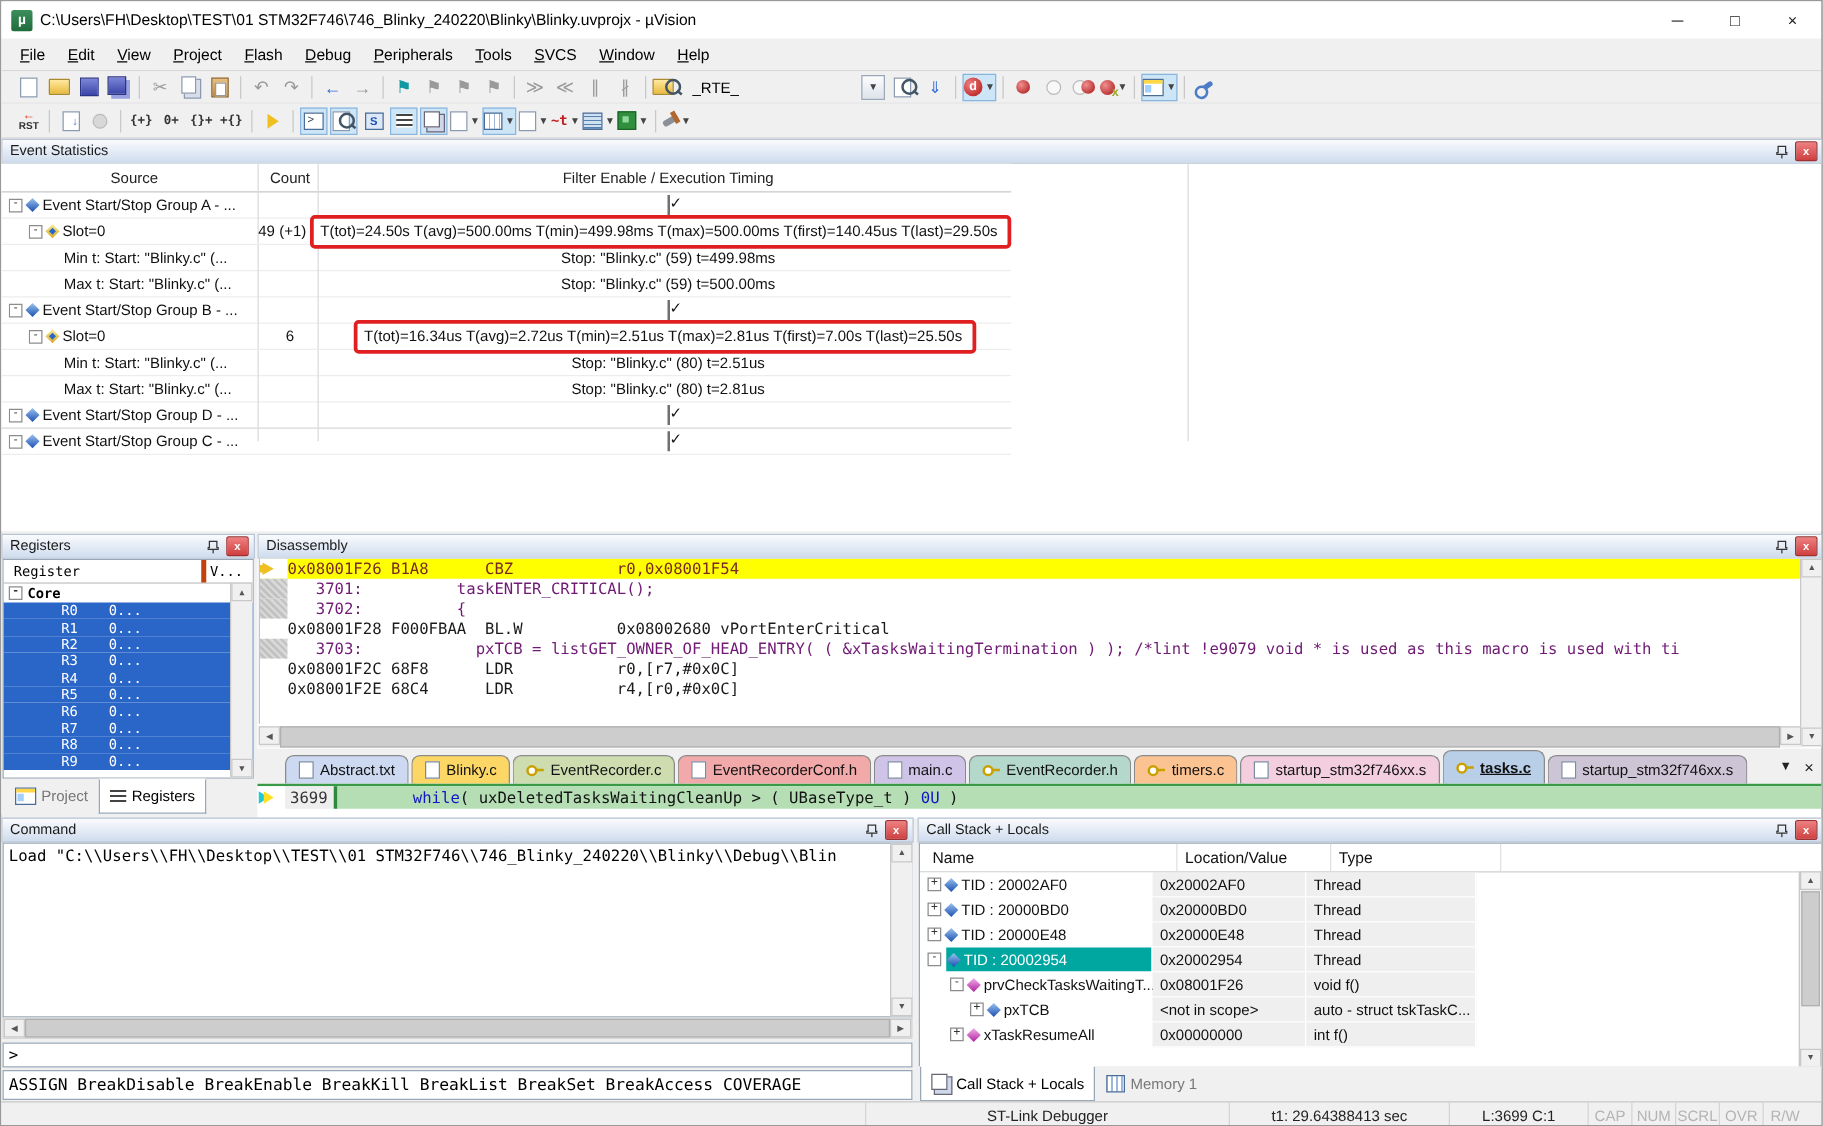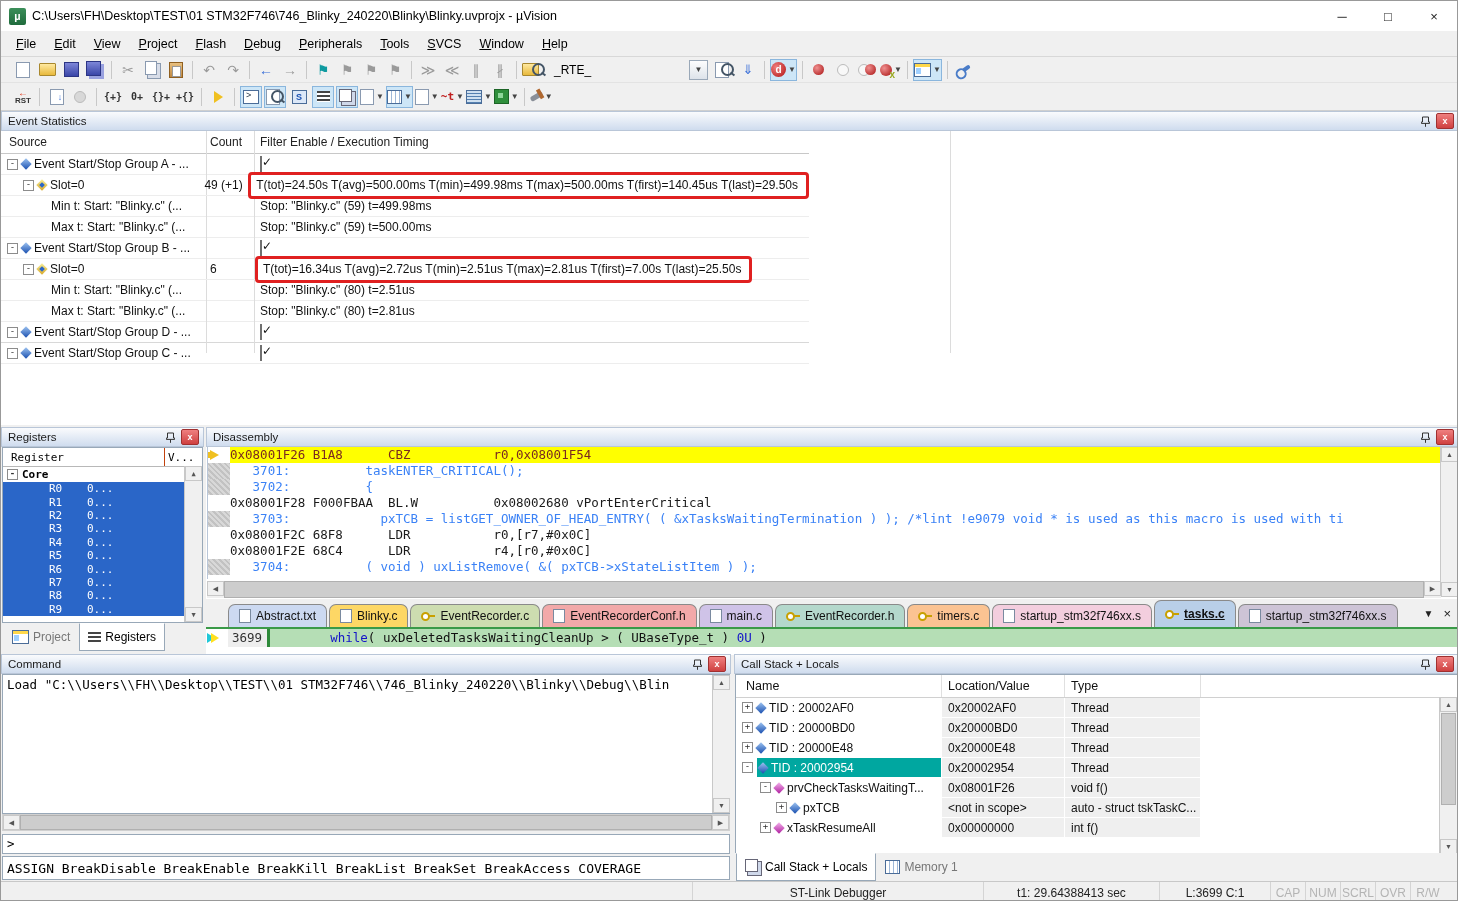--- a/index.html
+++ b/index.html
@@ -64,21 +64,21 @@
   .i-hammer::after{content:"";position:absolute;left:9px;top:-3px;width:4px;height:10px;background:#b06830;}
   #rte-combo{display:inline-flex;align-items:center;width:158px;height:20px;margin:0 4px;font-size:12px;color:#000;}
   #rte-combo .val{flex:1;padding-left:4px;}
   #rte-combo .cbtn{width:17px;height:18px;border:1px solid #9aa8b8;background:linear-gradient(#fdfdfd,#dde3ea);display:flex;align-items:center;justify-content:center;font-size:8px;color:#444;}
   
   .cap{height:20px;background:linear-gradient(#fafbfd,#cfdcee);border:1px solid #b9c6d8;display:flex;align-items:center;font-size:11.5px;color:#1a1a1a;padding:0 4px 0 6px;box-sizing:border-box;}
   .cap .sp{flex:1;}
   .pinbtn{width:16px;height:14px;display:flex;align-items:center;justify-content:center;margin-right:3px;}
   .closebtn{width:16px;height:14px;background:linear-gradient(#ef8080,#cf4040);border:1px solid #a03030;border-radius:2px;color:#fff;font-size:9px;font-weight:bold;display:flex;align-items:center;justify-content:center;line-height:1;}
   
-  #es-panel{position:absolute;left:0;top:110px;width:1458px;height:314px;background:#fff;}
+  #es-panel{position:absolute;left:0;top:110px;width:1458px;height:314px;background:#fff;text-align:center;}
   #es-table{position:absolute;left:0;top:20px;width:808px;}
   #es-head{display:flex;height:22px;border-bottom:1px solid #c8c8c8;font-size:12px;color:#222;align-items:center;background:#fff;}
   .es-c1{width:205px;padding-left:8px;box-sizing:border-box;}
   .es-c2{width:48px;padding-left:4px;box-sizing:border-box;}
   .es-c3{flex:1;padding-left:6px;box-sizing:border-box;}
   .es-row{display:flex;height:20px;align-items:center;font-size:12px;color:#111;border-bottom:1px solid #ededed;position:relative;}
   .vline{position:absolute;top:0;width:1px;background:#dcdcdc;}
   .tree{display:flex;align-items:center;gap:4px;overflow:hidden;white-space:nowrap;}
   .exp{width:9px;height:9px;border:1px solid #8c8c8c;background:#fff;font-size:9px;line-height:7px;text-align:center;color:#333;flex:0 0 auto;font-family:"DejaVu Sans Mono",monospace;}
   .exp.minus::before{content:"-";}
@@ -88,40 +88,40 @@
   .dia.mag{background:linear-gradient(135deg,#f2b0ea,#b020a0);}
   .dia.slot{background:linear-gradient(135deg,#f6ee9a,#d8a828);position:relative;}
   .dia.slot::after{content:"";position:absolute;left:2px;top:2px;width:4px;height:4px;background:#2a66c8;}
   .chk{width:13px;height:13px;background:#fff;border:1px solid #707070;position:relative;flex:0 0 auto;}
   .chk::before{content:"✓";position:absolute;left:1px;top:-2px;font-size:12px;color:#111;}
   .redbox{display:inline-flex;align-items:center;height:21px;border:3px solid #e02020;border-radius:4px;padding:0 8px 0 5px;margin-left:-5px;background:#fff;white-space:nowrap;}
   
   #reg-panel{position:absolute;left:0;top:426px;width:203px;height:224px;background:#f0f0f0;}
   #reg-body{position:absolute;left:1px;top:20px;right:1px;bottom:28px;background:#fff;border:1px solid #98a8b8;font-family:"DejaVu Sans Mono",monospace;font-size:11px;}
   #reg-colhead{display:flex;height:18px;border-bottom:1px solid #b8b8b8;align-items:center;background:#fff;color:#000;}
-  #reg-colhead .rc1{flex:1;padding-left:8px;border-right:1px solid #c2410c;height:100%;display:flex;align-items:center;}
+  #reg-colhead .rc1{flex:1;padding-left:8px;border-right:4px solid #c2410c;height:100%;display:flex;align-items:center;}
   #reg-colhead .rc2{width:34px;padding-left:3px;}
   .reg-row{display:flex;height:13.4px;align-items:center;color:#fff;background:#2a66c8;}
   .reg-row .rn{width:84px;padding-left:46px;box-sizing:border-box;}
   .reg-row .rv{flex:1;}
   #reg-core{display:flex;height:15px;align-items:center;background:#fff;color:#000;font-weight:bold;gap:4px;padding-left:4px;}
   #reg-scroll{position:absolute;right:0;top:18px;bottom:0;width:17px;background:#f0f0f0;border-left:1px solid #c8c8c8;}
   .sb-btn{height:15px;display:flex;align-items:center;justify-content:center;font-size:7px;color:#555;background:#f0f0f0;border:1px solid #c8c8c8;box-sizing:border-box;}
   .sb-btn.bot{position:absolute;bottom:0;left:0;right:0;}
   
   .btabs{position:absolute;left:0;bottom:0;height:28px;display:flex;align-items:stretch;padding-left:2px;background:#f0f0f0;font-size:12px;}
   .btab{display:flex;align-items:center;gap:4px;padding:0 8px;color:#777;border:1px solid transparent;}
   .btab.active{background:#fff;border:1px solid #98a8b8;border-top-color:#fff;color:#000;}
   
   #dis-panel{position:absolute;left:205px;top:426px;width:1253px;height:172px;background:#fff;}
   #dis-code{position:absolute;left:1px;top:20px;right:18px;height:132px;background:#fff;overflow:hidden;font-family:"DejaVu Sans Mono",monospace;font-size:12.5px;border-left:1px solid #b9c6d8;}
   .dl{display:flex;height:16px;line-height:16px;white-space:pre;}
   .dl .gut{width:22px;flex:0 0 auto;background:#fff;position:relative;}
   .dl.src .gut{background:repeating-linear-gradient(45deg,#d8d8d8 0 2px,#c2c2c2 2px 4px);}
-  .dl.src .txt{color:#3b82f6;}
+  .dl.src .txt{color:#701a75;}
   .dl.asm .txt{color:#1a1a1a;}
   .dl.cur{background:#ffff00;}
   .dl.cur .txt{color:#7a2a20;}
   .dl.cur .gut{background:#fff;}
   .curarrow{position:absolute;left:2px;top:3px;width:0;height:0;border-left:9px solid #f0c020;border-top:5px solid transparent;border-bottom:5px solid transparent;}
   .curarrow::before{content:"";position:absolute;left:-11px;top:-3px;width:5px;height:6px;background:#f0c020;}
   #dis-vscroll{position:absolute;right:1px;top:20px;width:17px;height:150px;background:#f0f0f0;border-left:1px solid #c8c8c8;}
   #dis-hscroll{position:absolute;left:1px;right:18px;bottom:1px;height:17px;background:#f0f0f0;display:flex;align-items:stretch;}
   .hthumb{background:#cdcdcd;border:1px solid #b0b0b0;}
   
@@ -153,21 +153,21 @@
   #cmd-cmds{position:absolute;left:1px;top:202px;width:728px;height:24px;background:#fff;border:1px solid #98a8b8;box-sizing:border-box;font-family:"DejaVu Sans Mono",monospace;font-size:13px;color:#000;display:flex;align-items:center;padding-left:4px;}
   
   #cs-panel{position:absolute;left:733px;top:653px;width:725px;height:227px;background:#f0f0f0;}
   #cs-body{position:absolute;left:1px;top:20px;right:1px;bottom:26px;background:#fff;border:1px solid #98a8b8;}
   #cs-colhead{display:flex;height:22px;align-items:center;font-size:12.5px;color:#111;border-bottom:1px solid #d0d0d0;}
   .cs-n{width:206px;padding-left:10px;box-sizing:border-box;border-right:1px solid #e0e0e0;height:100%;display:flex;align-items:center;}
   .cs-l{width:123px;padding-left:6px;box-sizing:border-box;border-right:1px solid #e0e0e0;height:100%;display:flex;align-items:center;}
   .cs-t{width:136px;padding-left:6px;box-sizing:border-box;border-right:1px solid #e0e0e0;height:100%;display:flex;align-items:center;}
   .cs-row{display:flex;height:20px;font-size:12px;color:#111;}
   .cs-row .cell{background:#efefef;border-right:1px solid #fff;border-bottom:1px solid #fff;display:flex;align-items:center;box-sizing:border-box;}
-  .cs-row .cname{width:206px;background:#fff;padding-left:6px;gap:4px;}
+  .cs-row .cname{width:186px;background:#fff;padding-left:6px;gap:4px;}
   .cs-row .cloc{width:123px;padding-left:6px;}
   .cs-row .ctype{width:136px;padding-left:6px;}
   .cs-row.sel .cname .selwrap{background:#00a7a0;color:#fff;flex:1;height:100%;display:flex;align-items:center;gap:4px;padding-left:2px;}
   #cs-vscroll{position:absolute;right:0;top:22px;bottom:0;width:17px;background:#f0f0f0;border-left:1px solid #c8c8c8;}
   #cs-vscroll .vthumb{position:absolute;left:1px;right:1px;top:16px;height:90px;background:#cdcdcd;border:1px solid #b0b0b0;}
   .ind1{width:14px;flex:0 0 auto;}
   .ind2{width:30px;flex:0 0 auto;}
   
   #statusbar{position:absolute;left:0;top:880px;width:1458px;height:21px;background:#f0f0f0;border-top:1px solid #c8c8c8;display:flex;align-items:center;font-size:12px;color:#222;}
   .st-sec{height:100%;display:flex;align-items:center;justify-content:center;border-left:1px solid #d4d4d4;}
@@ -584,21 +584,20 @@
       <span class="closebtn">x</span>
     </div>
     <div id="dis-code">
       <div class="dl asm cur"><span class="gut"><span class="curarrow"></span></span><span class="txt">0x08001F26 B1A8      CBZ           r0,0x08001F54</span></div>
       <div class="dl src"><span class="gut"></span><span class="txt">   3701:          taskENTER_CRITICAL();</span></div>
       <div class="dl src"><span class="gut"></span><span class="txt">   3702:          {</span></div>
       <div class="dl asm"><span class="gut"></span><span class="txt">0x08001F28 F000FBAA  BL.W          0x08002680 vPortEnterCritical</span></div>
       <div class="dl src"><span class="gut"></span><span class="txt">   3703:            pxTCB = listGET_OWNER_OF_HEAD_ENTRY( ( &amp;xTasksWaitingTermination ) ); /*lint !e9079 void * is used as this macro is used with ti</span></div>
       <div class="dl asm"><span class="gut"></span><span class="txt">0x08001F2C 68F8      LDR           r0,[r7,#0x0C]</span></div>
       <div class="dl asm"><span class="gut"></span><span class="txt">0x08001F2E 68C4      LDR           r4,[r0,#0x0C]</span></div>
-      <div class="dl src"><span class="gut"></span><span class="txt">   3704:          ( void ) uxListRemove( &amp;( pxTCB-&gt;xStateListItem ) );</span></div>
     </div>
     <div id="dis-vscroll">
       <div class="sb-btn">▲</div>
       <div class="sb-btn bot">▼</div>
     </div>
     <div id="dis-hscroll">
       <div class="sb-btn" style="width:17px;">◀</div>
       <div class="hthumb" style="flex:1;"></div>
       <div class="sb-btn" style="width:17px;">▶</div>
     </div>

